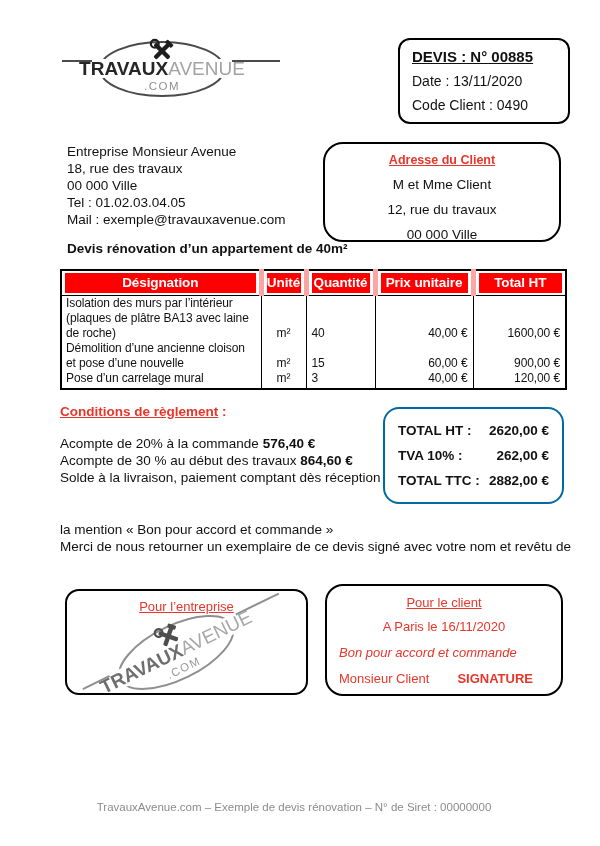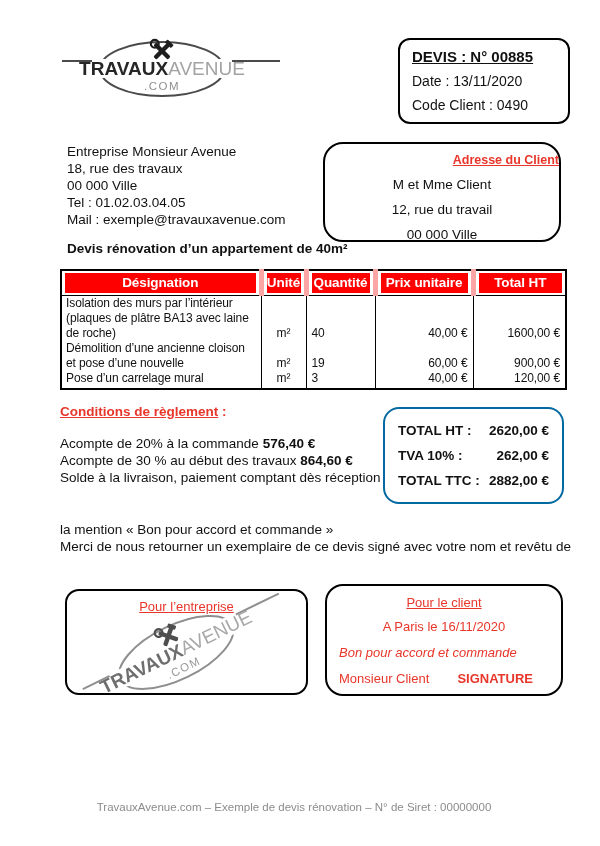--- a/index.html
+++ b/index.html
@@ -32,21 +32,21 @@
   .quote-number { font-size:15px; font-weight:bold; text-decoration:underline; margin-bottom:8px; }
   .quote-line { font-size:14px; margin-bottom:8px; }
 
   
   .company-info { position:absolute; left:67px; top:143px; font-size:13.5px; line-height:17px; }
 
   
   .client-box { position:absolute; left:323px; top:142px; width:238px; height:100px;
     border:2px solid #000; border-radius:20px; text-align:center; padding-top:9px; }
   .client-title { color:var(--text-red); font-weight:bold; font-size:12.5px;
-    text-decoration:underline; margin-bottom:10px;text-align:right; }
+    text-decoration:underline; margin-bottom:10px; }
   .client-line { font-size:13.5px; margin-bottom:10px; }
 
   
   .subject { position:absolute; left:67px; top:241px; font-weight:bold; font-size:13.5px; }
 
   
   .items-table { position:absolute; left:60px; top:269px; width:505px;
     border-collapse:collapse; table-layout:fixed; border:2px solid #000;
     font-size:12px; letter-spacing:-0.1px; }
   .items-table th { background:var(--header-red); color:#fff; font-weight:bold;
@@ -126,21 +126,21 @@
     <div>Entreprise Monsieur Avenue</div>
     <div>18, rue des travaux</div>
     <div>00 000 Ville</div>
     <div>Tel : 01.02.03.04.05</div>
     <div>Mail : exemple@travauxavenue.com</div>
   </div>
 
   <div class="client-box">
     <div class="client-title">Adresse du Client</div>
     <div class="client-line">M et Mme Client</div>
-    <div class="client-line">12, rue du travail</div>
+    <div class="client-line">12, rue du travaux</div>
     <div class="client-line">00 000 Ville</div>
   </div>
 
   <div class="subject">Devis rénovation d’un appartement de 40m²</div>
 
   <table class="items-table">
     <colgroup>
       <col style="width:200px">
         <col style="width:45px">
         <col style="width:69px">
@@ -160,21 +160,21 @@
       <tr>
         <td class="cell-designation">Isolation des murs par l’intérieur (plaques de plâtre BA13 avec laine de roche)</td>
         <td class="cell-unit">m²</td>
         <td class="cell-qty">40</td>
         <td class="cell-price">40,00 €</td>
         <td class="cell-total">1600,00 €</td>
       </tr>
       <tr>
         <td class="cell-designation">Démolition d’une ancienne cloison et pose d’une nouvelle</td>
         <td class="cell-unit">m²</td>
-        <td class="cell-qty">19</td>
+        <td class="cell-qty">15</td>
         <td class="cell-price">60,00 €</td>
         <td class="cell-total">900,00 €</td>
       </tr>
       <tr>
         <td class="cell-designation">Pose d’un carrelage mural</td>
         <td class="cell-unit">m²</td>
         <td class="cell-qty">3</td>
         <td class="cell-price">40,00 €</td>
         <td class="cell-total">120,00 €</td>
       </tr>

